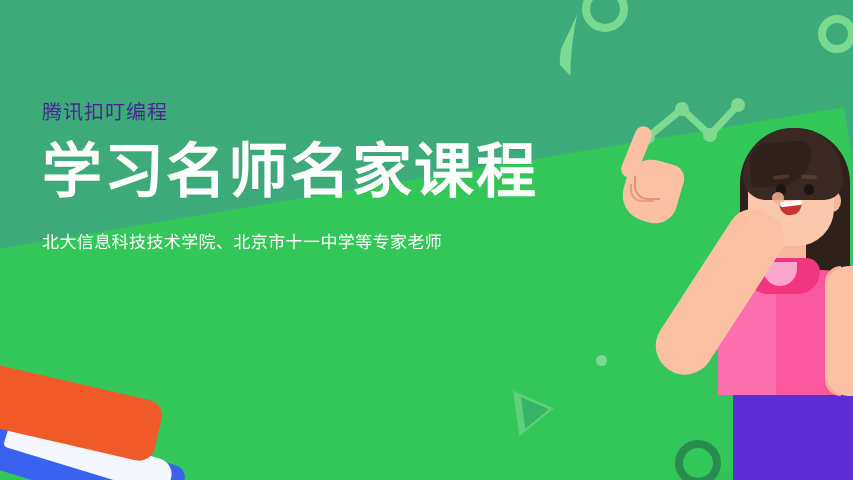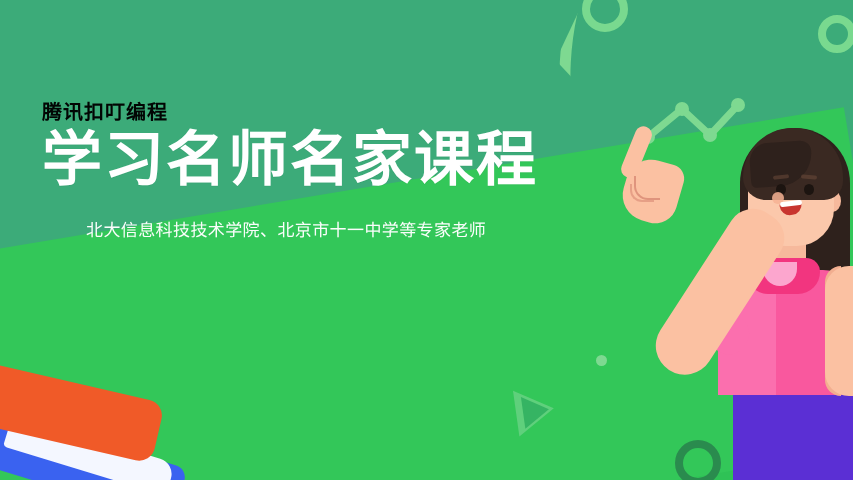--- a/index.html
+++ b/index.html
@@ -217,35 +217,36 @@
     background:#FBC1A2;border-radius:24px 10px 10px 24px;
   }
   .arm-right-shade{
     position:absolute;left:225px;top:186px;width:16px;height:130px;
     background:#F2AE90;border-radius:24px 0 0 24px;
   }
 
   
   .copy{position:absolute;left:42px;top:98px;width:540px;}
   .eyebrow{
-    color:#000000;font-size:20px;line-height:1.4;letter-spacing:1px;
-    font-weight:700;opacity:.97;
+    color:#4c1d95;font-size:20px;line-height:1.4;letter-spacing:1px;
+    font-weight:400;opacity:.97;
   }
   .headline{
     color:#FFFFFF;
     font-size:60px;line-height:1.12;
     font-weight:bold;
     letter-spacing:2px;
+    margin-top:12px;
     text-shadow:0 1px 0 rgba(0,0,0,.04);
   }
   .subcopy{
     margin-top:22px;color:#FFFFFF;font-size:17px;line-height:1.85;
     font-weight:400;letter-spacing:.4px;opacity:.98;
   }
-  .subcopy div{white-space:nowrap;margin-left:44px;}
+  .subcopy div{white-space:nowrap;}
 </style>
 </head>
 <body>
 
 <div id="banner">
 
   <div class="bg-base"></div>
   <div class="bg-wedge"></div>
   <div class="bg-diagonal2"></div>
   <div class="bg-diagonal"></div>

